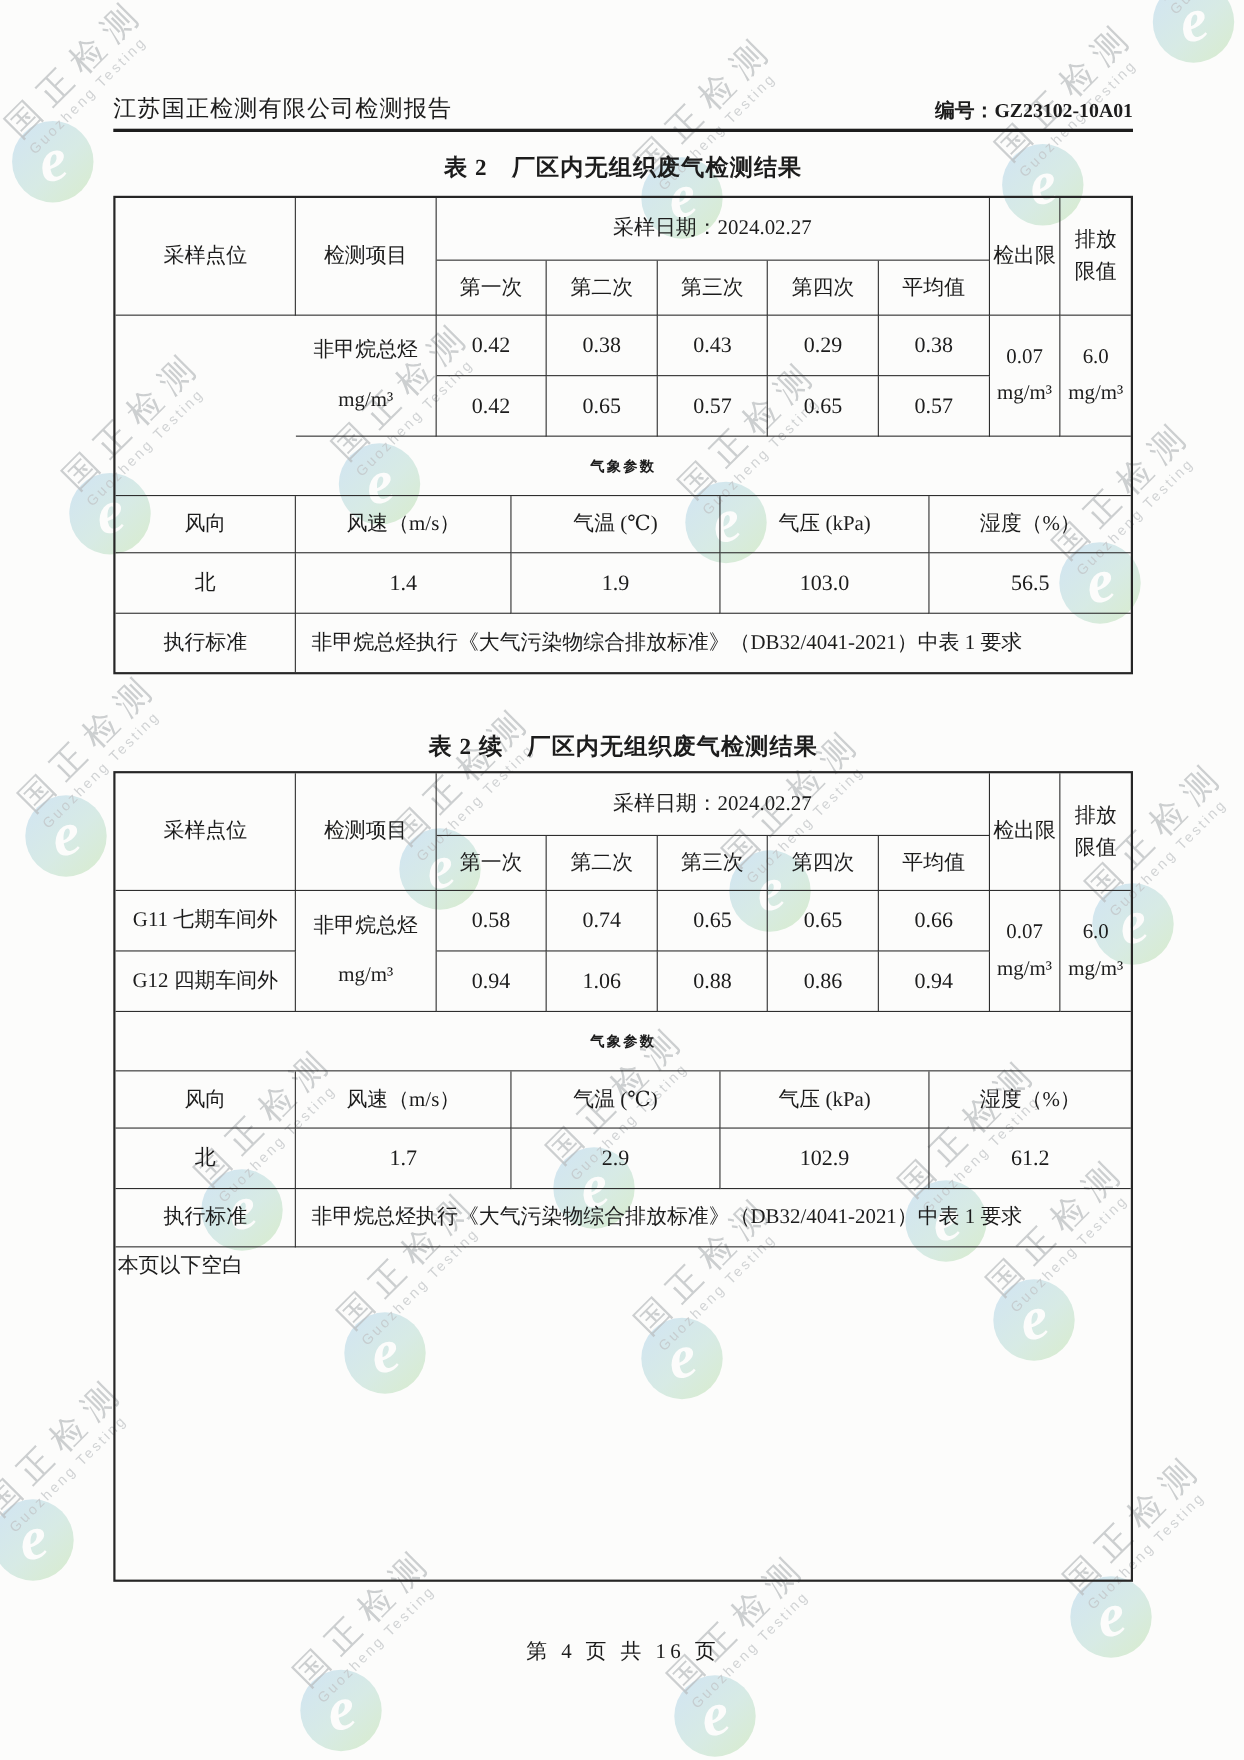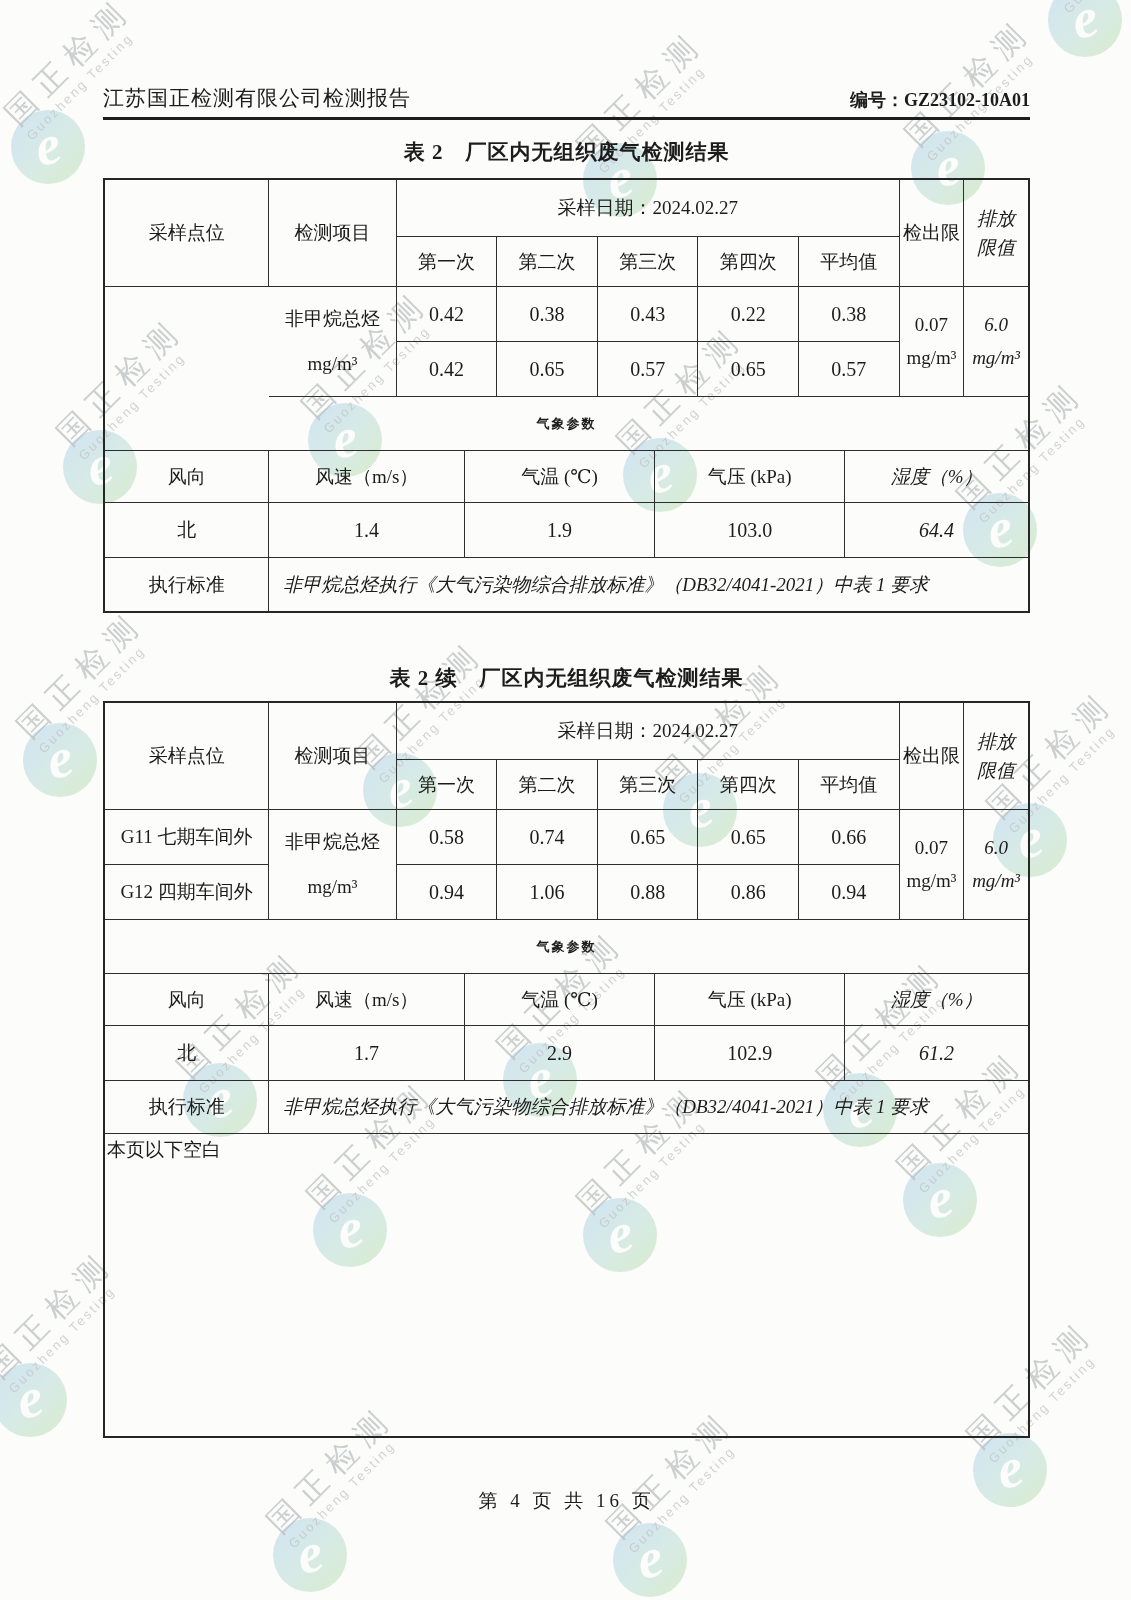--- a/index.html
+++ b/index.html
@@ -31,21 +31,21 @@
   
   .g9{display:grid;grid-template-columns:17.8% 13.8% 10.9% 10.9% 10.9% 10.9% 10.9% 7.0% auto;
       grid-template-rows:57px 50px 55px 55px;}
   .g5{display:grid;grid-template-columns:17.8% 21.2% 20.6% 20.6% auto;
       grid-template-rows:52px 55px;}
   .gstd{display:grid;grid-template-columns:17.8% auto;grid-template-rows:53px;}
   .cell{border-right:1px solid #2e2e2e;border-bottom:1px solid #2e2e2e;
         display:flex;align-items:center;justify-content:center;text-align:center;
         font-size:19px;line-height:1.35;}
   .num{font-size:20px;}
-  .nbr{border-right:none;font-style:italic;}
+  .nbr{border-right:none;}
   .nbb{border-bottom:none;}
   .col2{flex-direction:column;gap:19px;}
   .met-title{height:53px;border-bottom:1px solid #2e2e2e;display:flex;align-items:center;
              justify-content:center;font-size:13px;letter-spacing:2px;font-weight:bold;}
   .wrap2{display:inline-block;width:2.35em;line-height:1.55;}
   .std-t{justify-content:flex-start;text-align:left;padding-left:14px;}
   .blank{height:296px;font-size:19px;padding:3px 2px;}
   .footer{margin-top:50px;text-align:center;font-size:19px;letter-spacing:4px;}
 </style>
 </head>
@@ -308,21 +308,21 @@
       <div class="cell" style="grid-area:2/6/3/7">第四次</div>
       <div class="cell" style="grid-area:2/7/3/8">平均值</div>
 
       <div class="cell col2" style="grid-area:3/2/5/3">
         <div>非甲烷总烃</div>
         <div>mg/m³</div>
       </div>
       <div class="cell num" style="grid-area:3/3/4/4">0.42</div>
       <div class="cell num" style="grid-area:3/4/4/5">0.38</div>
       <div class="cell num" style="grid-area:3/5/4/6">0.43</div>
-      <div class="cell num" style="grid-area:3/6/4/7">0.22</div>
+      <div class="cell num" style="grid-area:3/6/4/7">0.29</div>
       <div class="cell num" style="grid-area:3/7/4/8">0.38</div>
       <div class="cell col2" style="grid-area:3/8/5/9;gap:7px">
         <div>0.07</div>
         <div>mg/m³</div>
       </div>
       <div class="cell col2 nbr" style="grid-area:3/9/5/10;gap:7px">
         <div>6.0</div>
         <div>mg/m³</div>
       </div>
       <div class="cell num" style="grid-area:4/3/5/4">0.42</div>
@@ -337,21 +337,21 @@
     <div class="g5">
       <div class="cell">风向</div>
       <div class="cell">风速（m/s）</div>
       <div class="cell">气温 (℃)</div>
       <div class="cell">气压 (kPa)</div>
       <div class="cell nbr">湿度（%）</div>
       <div class="cell">北</div>
       <div class="cell num">1.4</div>
       <div class="cell num">1.9</div>
       <div class="cell num">103.0</div>
-      <div class="cell num nbr">64.4</div>
+      <div class="cell num nbr">56.5</div>
     </div>
 
     <div class="gstd">
       <div class="cell nbb">执行标准</div>
       <div class="cell nbr nbb std-t">非甲烷总烃执行《大气污染物综合排放标准》（DB32/4041-2021）中表 1 要求</div>
     </div>
   </section>
 
   <div class="tbl-title t2">表 2 续　厂区内无组织废气检测结果</div>
 

